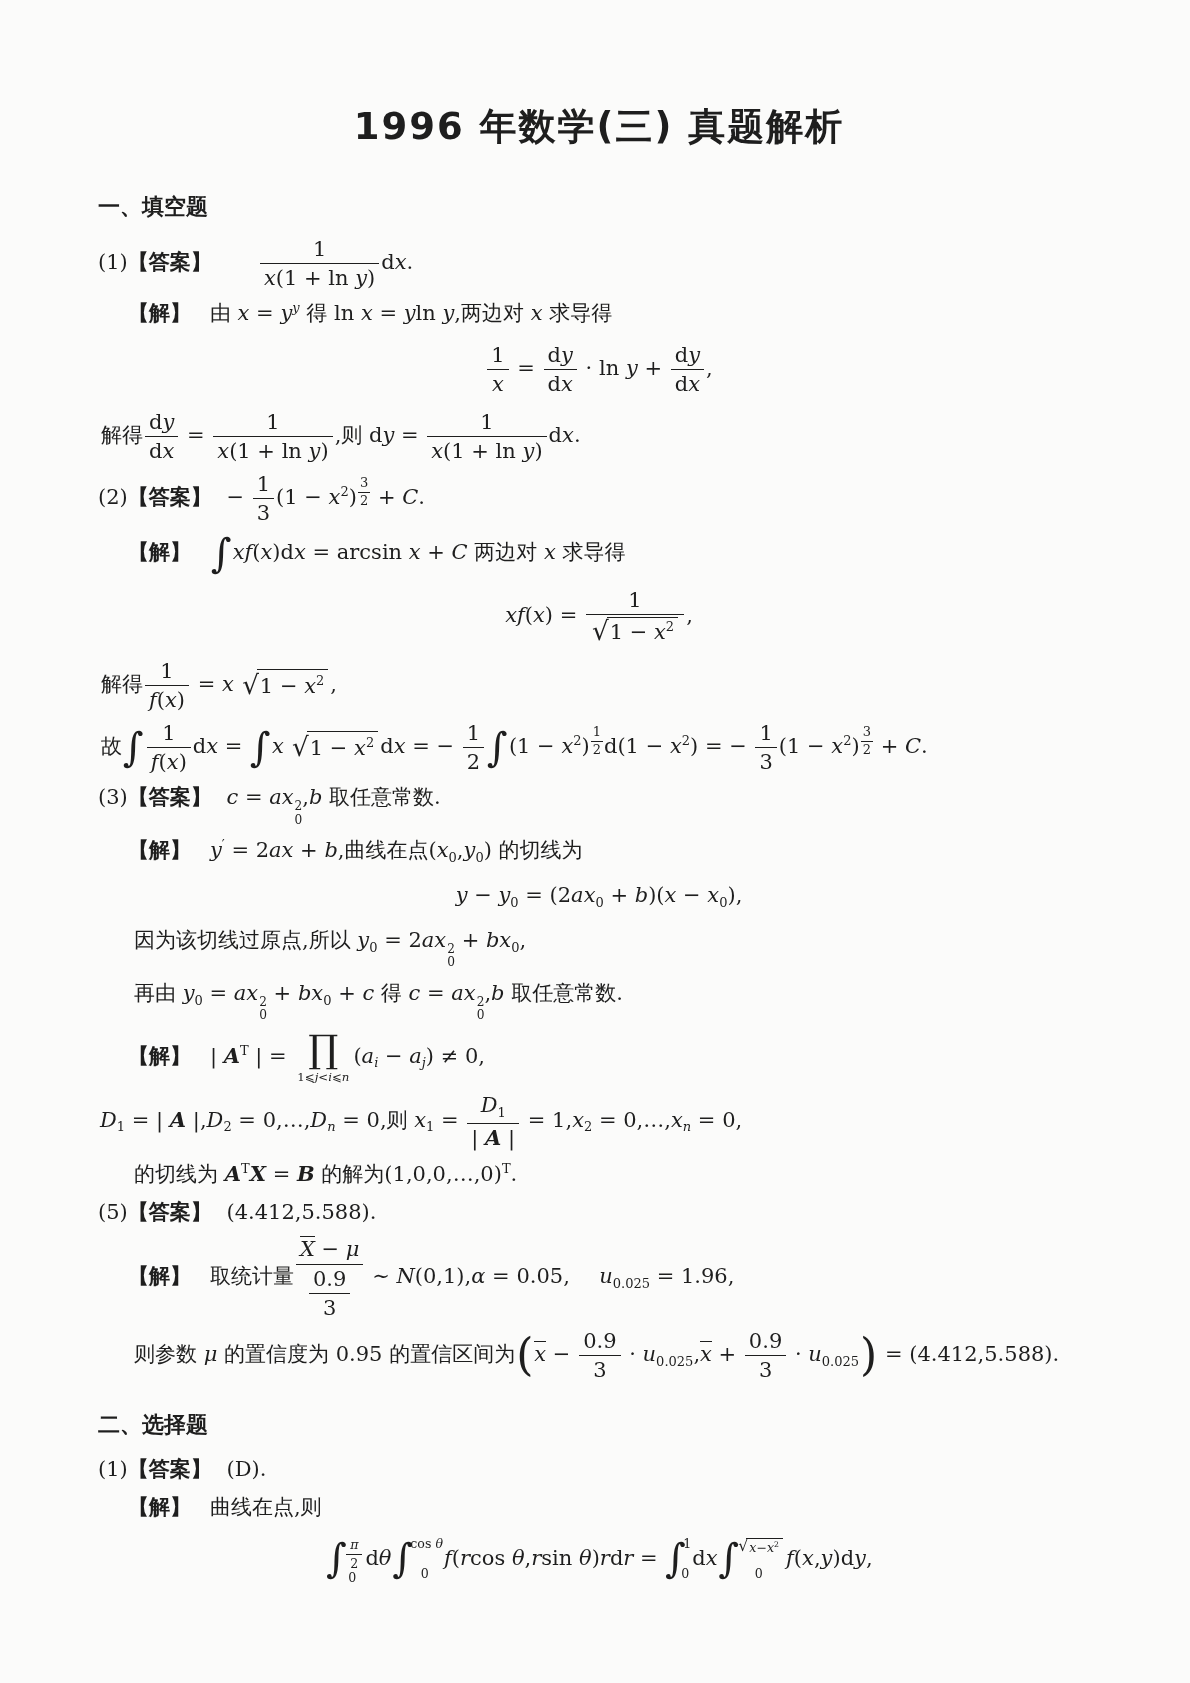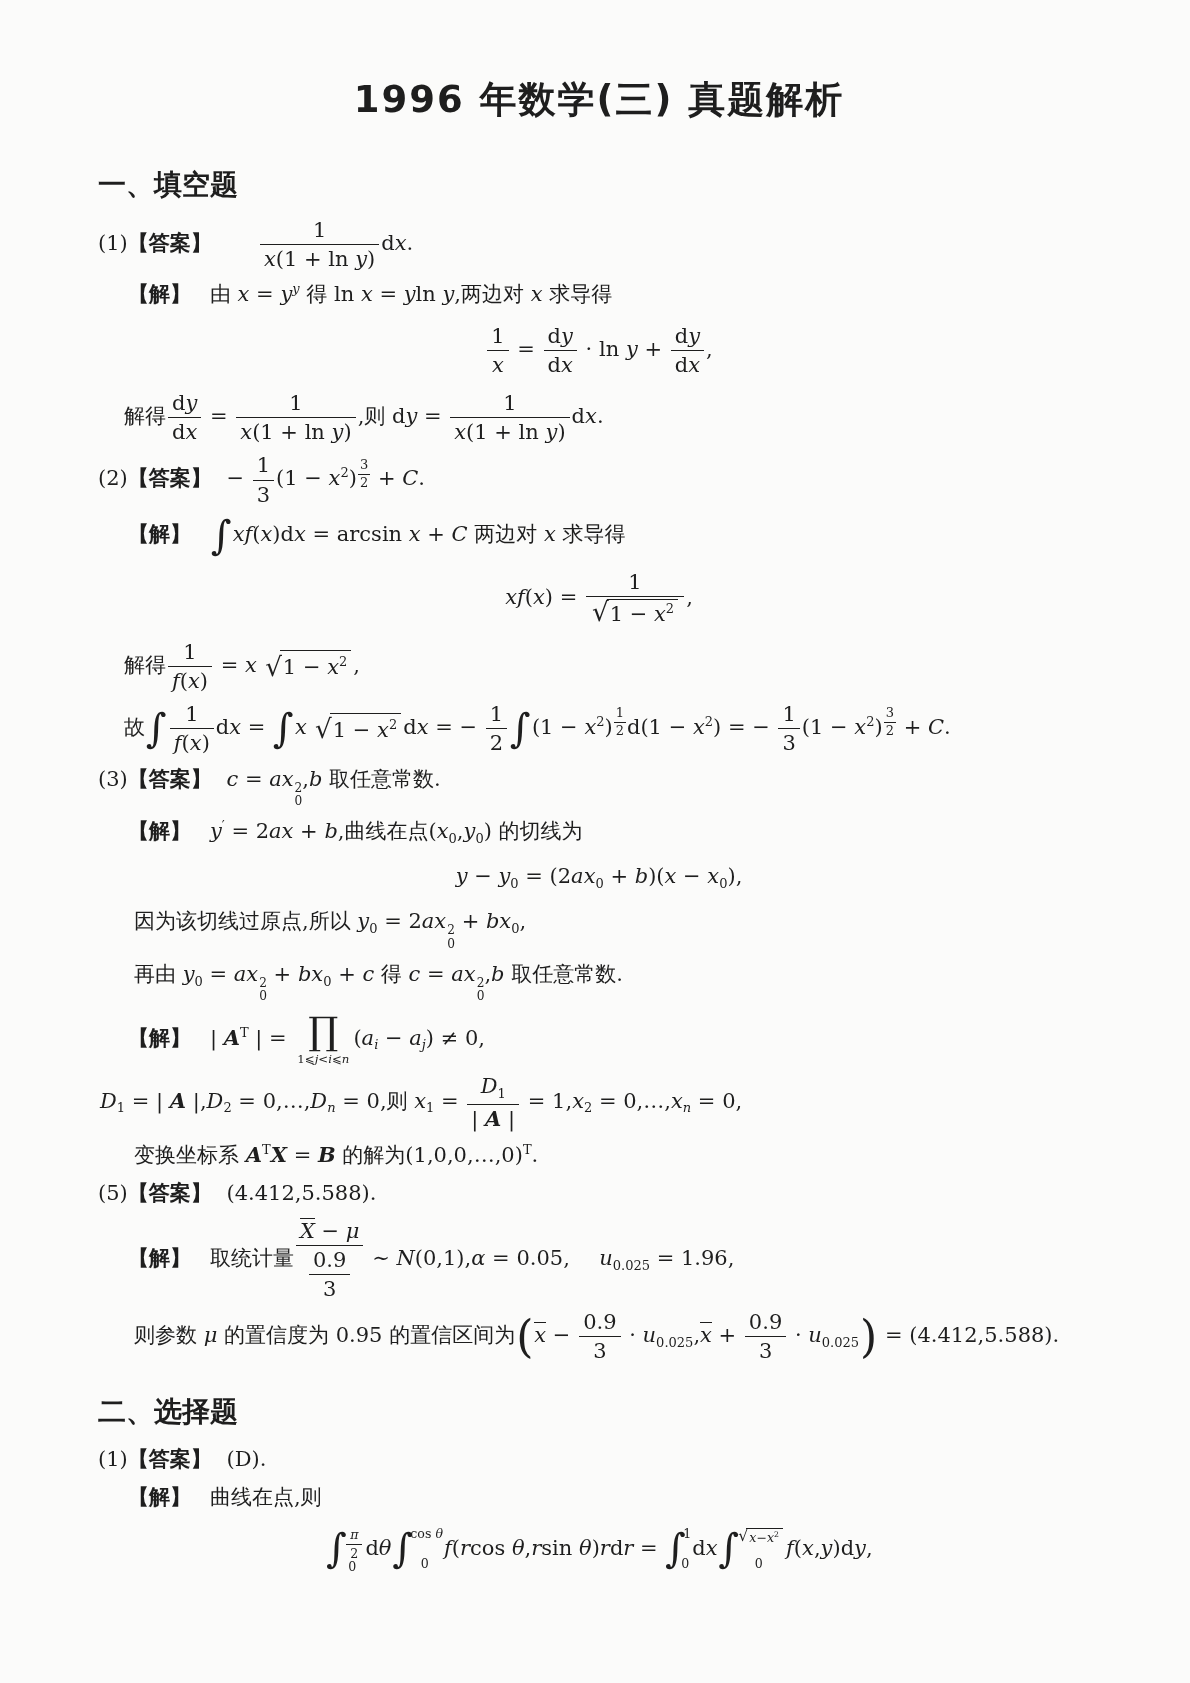--- a/index.html
+++ b/index.html
@@ -3,31 +3,31 @@
 <meta charset="utf-8">
 <style>
   html,body{margin:0;padding:0;}
   body{
     width:1190px;height:1683px;overflow:hidden;
     background:#fbfbfa;color:#1e1e1e;
     font-family:"DejaVu Serif","Liberation Serif",serif;
   }
   .doc{padding:0 90px 0 98px;}
   .title{
-    padding-top:75px;text-align:center;
+    padding-top:102px;text-align:center;
     font-family:"DejaVu Sans","Liberation Sans",sans-serif;
     font-weight:bold;font-size:37px;letter-spacing:2px;
   }
   #doc-lines{margin-top:40px;}
   .line{font-size:21px;line-height:1.4;margin:9px 0;}
-  .sec{font-family:"DejaVu Sans","Liberation Sans",sans-serif;font-weight:bold;font-size:28px;margin:28px 0 14px;}
+  .sec{font-family:"DejaVu Sans","Liberation Sans",sans-serif;font-weight:bold;font-size:22px;margin:28px 0 14px;}
   .item{margin:1px 0 9px;}
   .sol{margin-left:30px;}
   .ind0{margin-left:2px;}
-  .ind1{margin-left:26px;}
+  .ind1{margin-left:3px;}
   .ind2{margin-left:36px;}
   .ctr{text-align:center;margin:14px 0;}
   .lbl{font-family:"DejaVu Sans","Liberation Sans",sans-serif;font-weight:bold;}
   .tx{}
   .it{font-style:italic;}
   .bit{font-style:italic;font-weight:bold;}
   .sp{display:inline-block;}
   .sup{font-size:0.62em;vertical-align:0.62em;}
   .sb{font-size:0.62em;vertical-align:-0.35em;}
   .ss{display:inline-flex;flex-direction:column;align-items:flex-start;
@@ -102,21 +102,21 @@
           <span class="ssr"><span class="tx">0</span></span>
         </span><span class="tx"> + </span><span class="it">b</span><span class="it">x</span><span class="sb"><span class="tx">0</span></span><span class="tx"> + </span><span class="it">c</span><span class="tx"> 得 </span><span class="it">c</span><span class="tx"> = </span><span class="it">a</span><span class="it">x</span><span class="ss">
           <span class="ssr"><span class="tx">2</span></span>
           <span class="ssr"><span class="tx">0</span></span>
         </span><span class="tx">,</span><span class="it">b</span><span class="tx"> 取任意常数.</span></div>
       <div class="line sol"><span class="lbl">【解】</span><span class="sp" style="width: 0.9em;"></span><span class="tx">| </span><span class="bit">A</span><span class="sup"><span class="tx">T</span></span><span class="tx"> | = </span><span class="prod">
           <span class="psym">∏</span>
           <span class="plo"><span class="tx">1⩽</span><span class="it">j</span><span class="tx">&lt;</span><span class="it">i</span><span class="tx">⩽</span><span class="it">n</span></span>
         </span><span class="tx">(</span><span class="it">a</span><span class="sb"><span class="it">i</span></span><span class="tx"> − </span><span class="it">a</span><span class="sb"><span class="it">j</span></span><span class="tx">) ≠ 0,</span></div>
       <div class="line ind0"><span class="it">D</span><span class="sb"><span class="tx">1</span></span><span class="tx"> = | </span><span class="bit">A</span><span class="tx"> |,</span><span class="it">D</span><span class="sb"><span class="tx">2</span></span><span class="tx"> = 0,…,</span><span class="it">D</span><span class="sb"><span class="it">n</span></span><span class="tx"> = 0,则 </span><span class="it">x</span><span class="sb"><span class="tx">1</span></span><span class="tx"> = </span><span class="frac"><span class="nu"><span class="it">D</span><span class="sb"><span class="tx">1</span></span></span><span class="de"><span class="tx">| </span><span class="bit">A</span><span class="tx"> |</span></span></span><span class="tx"> = 1,</span><span class="it">x</span><span class="sb"><span class="tx">2</span></span><span class="tx"> = 0,…,</span><span class="it">x</span><span class="sb"><span class="it">n</span></span><span class="tx"> = 0,</span></div>
-      <div class="line ind2"><span class="tx">变换坐标系 </span><span class="bit">A</span><span class="sup"><span class="tx">T</span></span><span class="bit">X</span><span class="tx"> = </span><span class="bit">B</span><span class="tx"> 的解为(1,0,0,…,0)</span><span class="sup"><span class="tx">T</span></span><span class="tx">.</span></div>
+      <div class="line ind2"><span class="tx">的切线为 </span><span class="bit">A</span><span class="sup"><span class="tx">T</span></span><span class="bit">X</span><span class="tx"> = </span><span class="bit">B</span><span class="tx"> 的解为(1,0,0,…,0)</span><span class="sup"><span class="tx">T</span></span><span class="tx">.</span></div>
       <div class="line item"><span class="tx">(5)</span><span class="lbl">【答案】</span><span class="sp" style="width: 0.7em;"></span><span class="tx">(4.412,5.588).</span></div>
       <div class="line sol"><span class="lbl">【解】</span><span class="sp" style="width: 0.9em;"></span><span class="tx">取统计量</span><span class="frac"><span class="nu"><span class="ol"><span class="it">X</span></span><span class="tx"> − </span><span class="it">μ</span></span><span class="de"><span class="frac"><span class="nu"><span class="tx">0.9</span></span><span class="de"><span class="tx">3</span></span></span></span></span><span class="tx"> ∼ </span><span class="it">N</span><span class="tx">(0,1),</span><span class="it">α</span><span class="tx"> = 0.05,</span><span class="sp" style="width: 1.4em;"></span><span class="it">u</span><span class="sb"><span class="tx">0.025</span></span><span class="tx"> = 1.96,</span></div>
       <div class="line ind2"><span class="tx">则参数 </span><span class="it">μ</span><span class="tx"> 的置信度为 0.95 的置信区间为</span><span class="bigp">(</span><span class="ol"><span class="it">x</span></span><span class="tx"> − </span><span class="frac"><span class="nu"><span class="tx">0.9</span></span><span class="de"><span class="tx">3</span></span></span><span class="tx"> · </span><span class="it">u</span><span class="sb"><span class="tx">0.025</span></span><span class="tx">,</span><span class="ol"><span class="it">x</span></span><span class="tx"> + </span><span class="frac"><span class="nu"><span class="tx">0.9</span></span><span class="de"><span class="tx">3</span></span></span><span class="tx"> · </span><span class="it">u</span><span class="sb"><span class="tx">0.025</span></span><span class="bigp">)</span><span class="tx"> = (4.412,5.588).</span></div>
       <div class="line sec"><span class="lbl">二、选择题</span></div>
       <div class="line item"><span class="tx">(1)</span><span class="lbl">【答案】</span><span class="sp" style="width: 0.7em;"></span><span class="tx">(D).</span></div>
       <div class="line sol"><span class="lbl">【解】</span><span class="sp" style="width: 0.9em;"></span><span class="tx">曲线在点,则</span></div>
       <div class="line ctr"><span class="int">
           <span class="isym">∫</span>
           <span class="ilim">
             <span class="iu"><span class="frac"><span class="nu"><span class="it">π</span></span><span class="de"><span class="tx">2</span></span></span></span>

